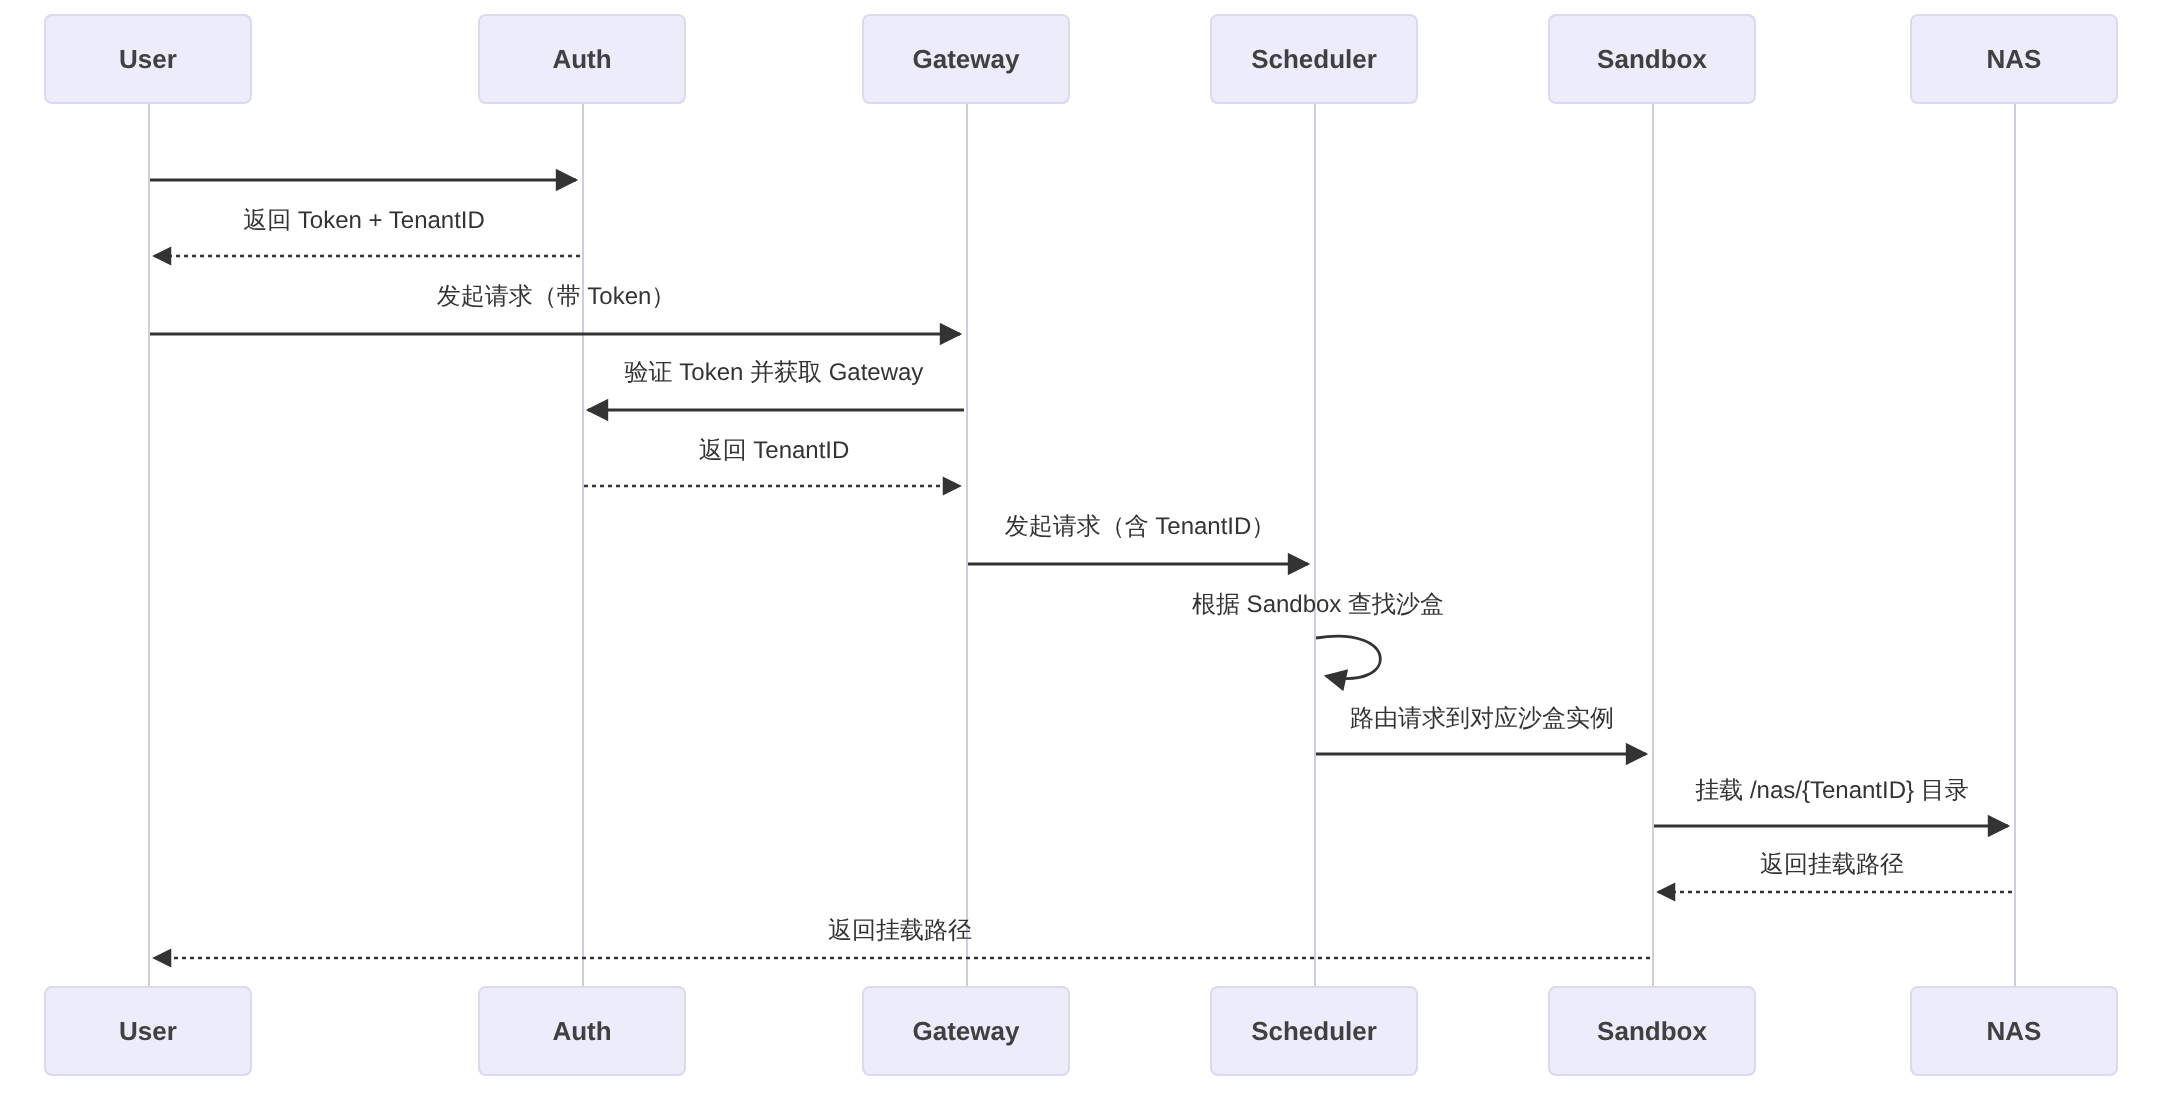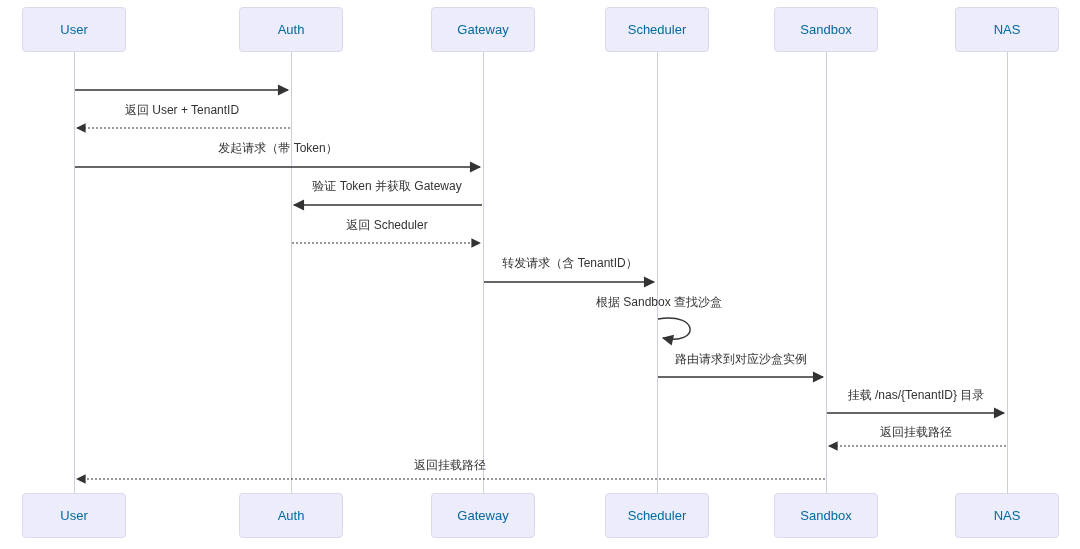--- a/index.html
+++ b/index.html
@@ -16,22 +16,23 @@
     width: 104px;
     height: 45px;
     background: #ECECFB;
     border: 1px solid #D9D9EF;
     border-radius: 4px;
     box-sizing: border-box;
     display: flex;
     align-items: center;
     justify-content: center;
     font-size: 13px;
-    color: #0369a1;
+    color: #404040;
     z-index: 3;
+    font-weight: bold;
   }
   .actor.top { top: 7px; }
   .actor.bottom { top: 493px; }
   .lifeline {
     position: absolute;
     top: 52px;
     height: 441px;
     width: 1px;
     background: #CDCDE2;
     z-index: 1;
@@ -89,24 +90,24 @@
   <div class="actor top" style="left:774px">Sandbox</div>
   <div class="actor top" style="left:955px">NAS</div>
 
   <div class="actor bottom" style="left:22px">User</div>
   <div class="actor bottom" style="left:239px">Auth</div>
   <div class="actor bottom" style="left:431px">Gateway</div>
   <div class="actor bottom" style="left:605px">Scheduler</div>
   <div class="actor bottom" style="left:774px">Sandbox</div>
   <div class="actor bottom" style="left:955px">NAS</div>
 
-  <div class="msg" style="left:182px;top:103px">返回 User + TenantID</div>
+  <div class="msg" style="left:182px;top:103px">返回 Token + TenantID</div>
   <div class="msg" style="left:278px;top:141px">发起请求（带 Token）</div>
   <div class="msg" style="left:387px;top:179px">验证 Token 并获取 Gateway</div>
-  <div class="msg" style="left:387px;top:218px">返回 Scheduler</div>
-  <div class="msg" style="left:570px;top:256px">转发请求（含 TenantID）</div>
+  <div class="msg" style="left:387px;top:218px">返回 TenantID</div>
+  <div class="msg" style="left:570px;top:256px">发起请求（含 TenantID）</div>
   <div class="msg" style="left:659px;top:295px">根据 Sandbox 查找沙盒</div>
   <div class="msg" style="left:741px;top:352px">路由请求到对应沙盒实例</div>
   <div class="msg" style="left:916px;top:388px">挂载 /nas/{TenantID} 目录</div>
   <div class="msg" style="left:916px;top:425px">返回挂载路径</div>
   <div class="msg" style="left:450px;top:458px">返回挂载路径</div>
 
 </div>
 
 </body></html>

